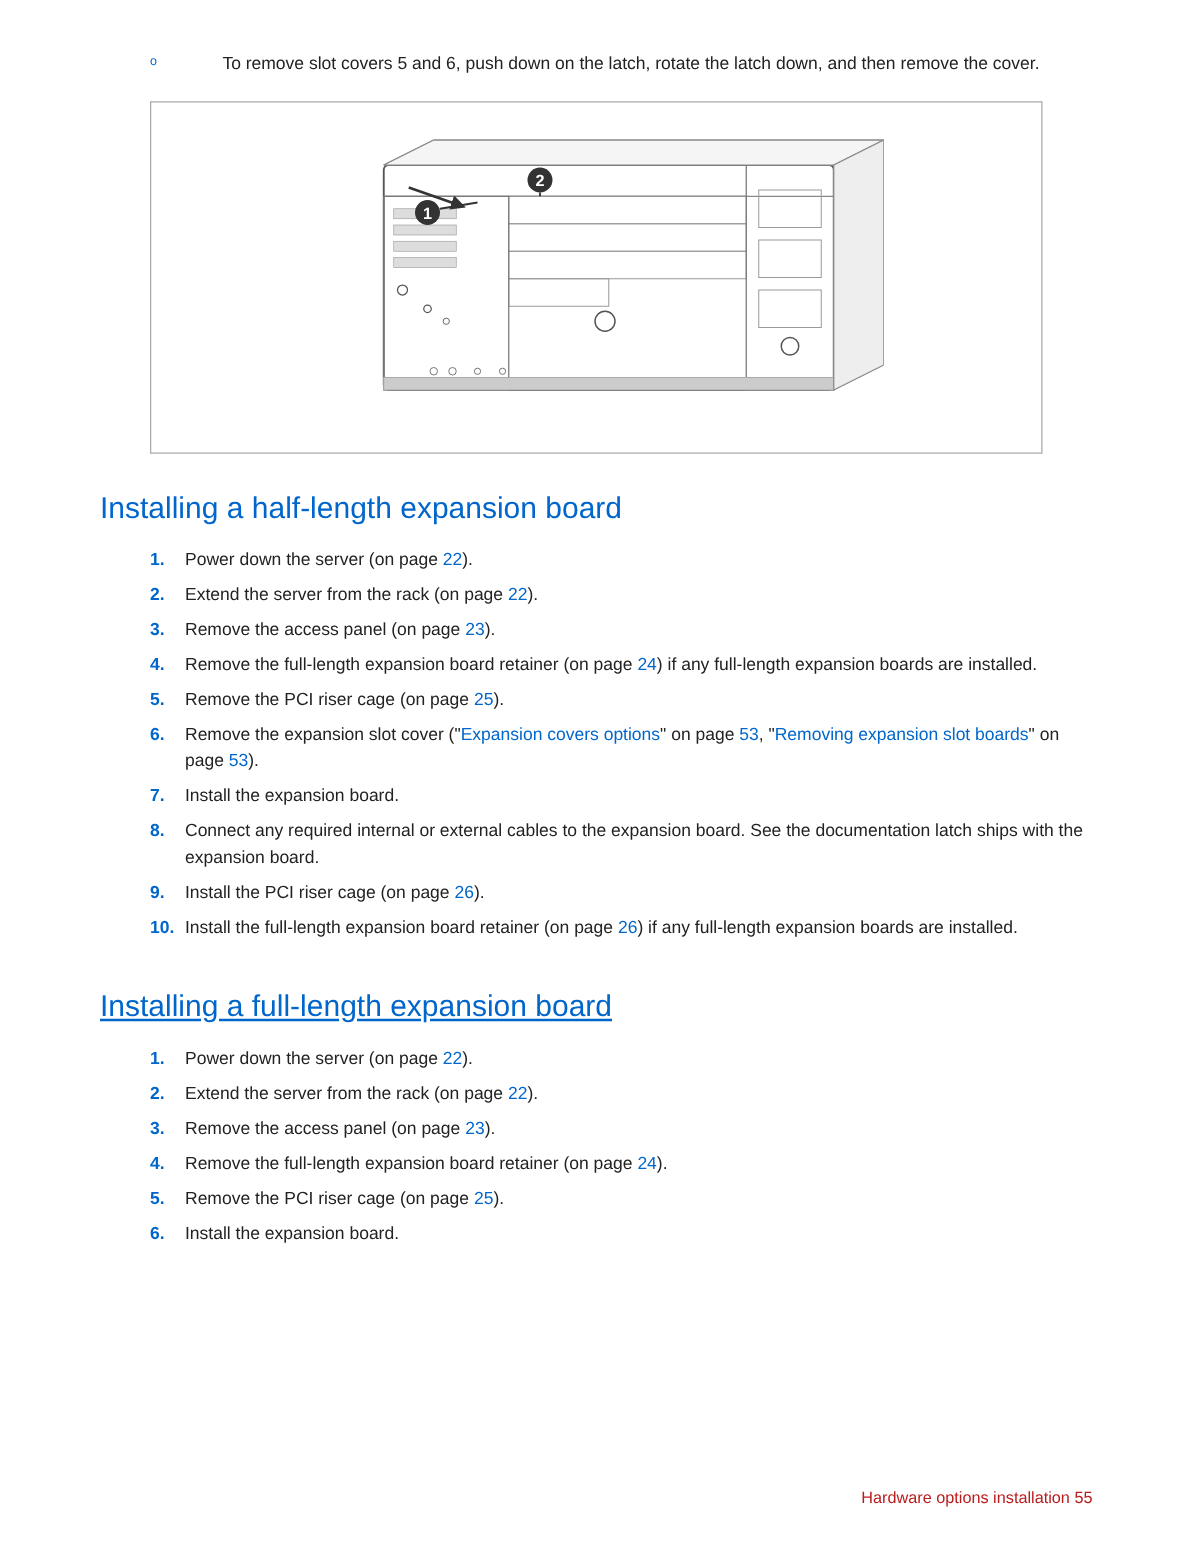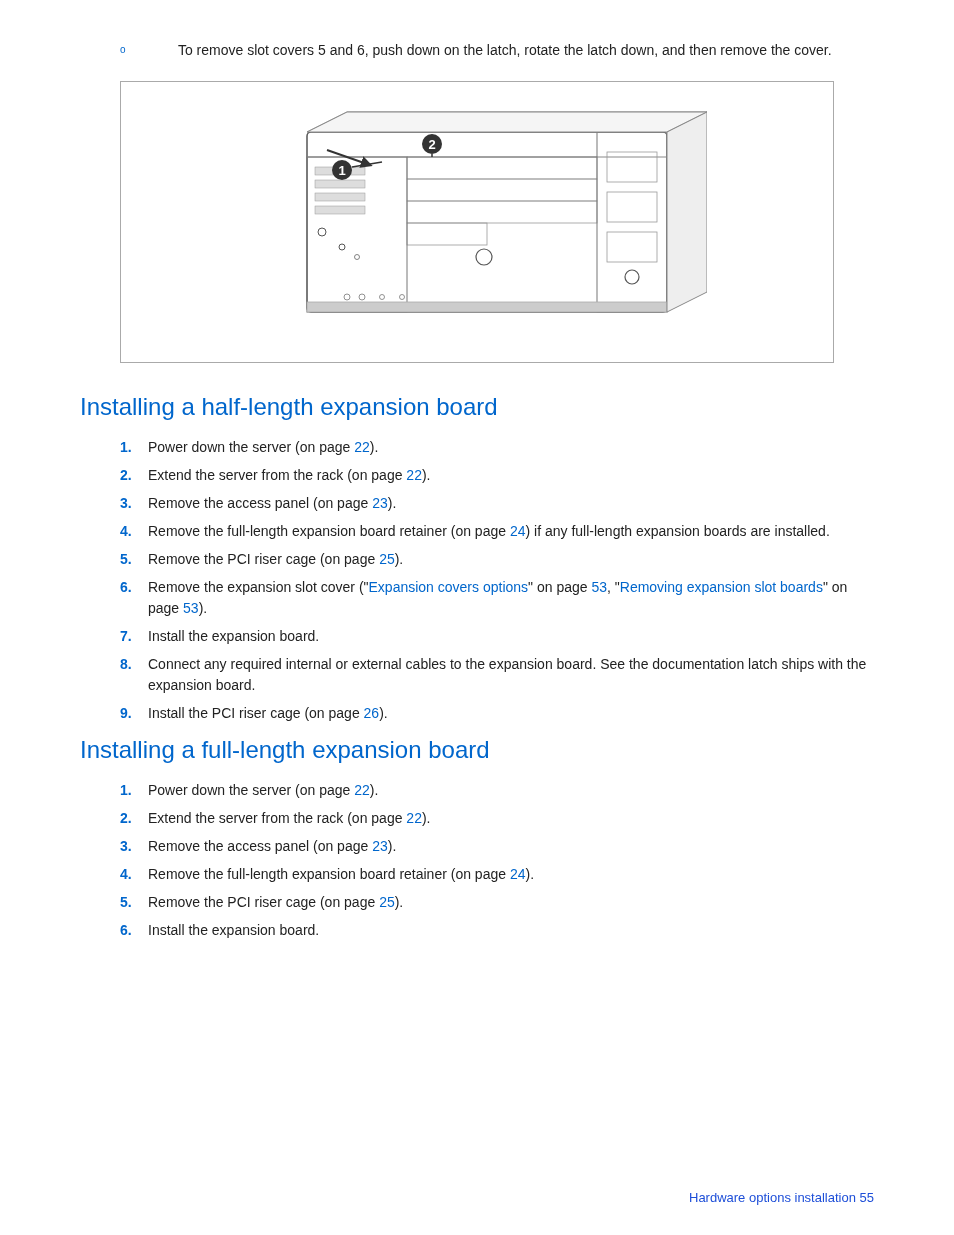--- a/index.html
+++ b/index.html
@@ -81,21 +81,21 @@
     a, .link {
       color: #0066cc;
       text-decoration: none;
       margin-top: 32px;
     }
 
     .footer {
       position: absolute;
       bottom: 30px;
       right: 80px;
-      color: #1d4ed8;
+      color: #b91c1c;
       font-size: 13px;
     }
 
     
     .diagram-svg {
       width: 460px;
       height: 240px;
     }
   </style>
 </head>
@@ -213,25 +213,29 @@
   <div class="numbered-item">
     <span class="num-label">8.</span>
     <span class="num-text">Connect any required internal or external cables to the expansion board. See the documentation latch ships with the expansion board.</span>
   </div>
 
   <div class="numbered-item">
     <span class="num-label">9.</span>
     <span class="num-text">Install the PCI riser cage (on page <a class="link">26</a>).</span>
   </div>
 
-
-
-</div>
-
-<h2 class="section-heading" style="margin-top: 12px;">Installing a full-length expansion board</h2>
+  <div class="numbered-item">
+    <span class="num-label">10.</span>
+    <span class="num-text">Install the full-length expansion board retainer (on page <a class="link">26</a>) if any full-length expansion boards are installed.</span>
+  </div>
+
+
+</div>
+
+<h2 class="section-heading" style="margin-top: 40px; text-decoration: underline;">Installing a full-length expansion board</h2>
 
 <div class="numbered-list">
 
   <div class="numbered-item">
     <span class="num-label">1.</span>
     <span class="num-text">Power down the server (on page <a class="link">22</a>).</span>
   </div>
 
   <div class="numbered-item">
     <span class="num-label">2.</span>

